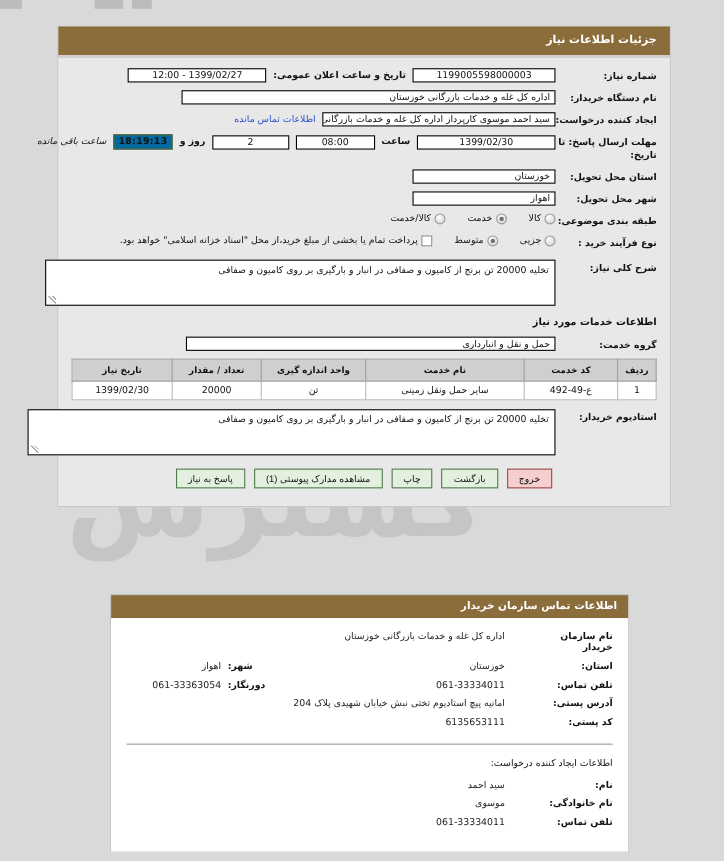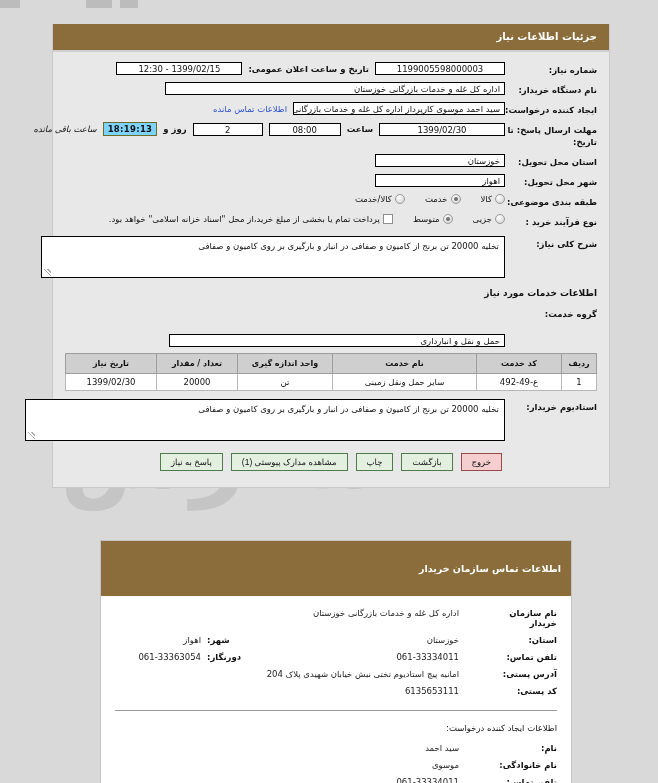--- a/index.html
+++ b/index.html
@@ -67,25 +67,25 @@
   }
   .inp.rtl{text-align:right;}
   .w-need{width:130px;}
   .w-wide{width:340px;}
   .w-req{width:212px;}
   .w-date{width:126px;}
   .w-time{width:72px;}
   .w-days{width:70px;}
   .w-prov{width:130px;}
   .w-city{width:130px;}
-  .w-group{width:336px;margin-top:28px;}
+  .w-group{width:336px;}
   .inline-lbl{font-size:8.5px;font-weight:bold;color:#111;white-space:nowrap;}
   .link{color:#2b4fd6;font-size:8.5px;text-decoration:none;white-space:nowrap;}
   .timer{
-    background:#7dd3fc;border:1px solid #6b6b2a;color:#111;
+    background:#0369a1;border:1px solid #6b6b2a;color:#111;
     font-size:8.5px;font-weight:bold;padding:1px 4px;letter-spacing:.3px;
   }
   .note{font-size:8.5px;color:#111;white-space:nowrap;font-style:italic;}
 
   
   .opt{display:flex;align-items:center;gap:3px;margin-left:14px;justify-content:space-between;}
   .radio{
     width:10px;height:10px;border-radius:50%;
     background:radial-gradient(circle at 35% 30%,#fff,#dcdcdc 70%);
     border:1px solid #9a9a9a;box-sizing:border-box;position:relative;
@@ -149,21 +149,21 @@
   .btn.green{background:#e3f0e0;border-color:#4f7a4a;}
   .btn.red{background:#f5cfcf;border-color:#9b4a4a;}
 
   
   .panel{
     position:absolute;left:100px;top:540px;width:470px;z-index:2;
     background:#fff;border:1px solid #c4c4c4;
   }
   .panel-head{
     background:#8a6d3b;color:#fff;font-weight:bold;font-size:9.5px;
-    padding:22px 10px;text-align:right;
+    padding:5px 10px;text-align:right;
   }
   .panel-body{padding:12px 14px 14px 14px;background:#fff;}
   .prow{display:flex;align-items:flex-start;margin-bottom:7px;}
   .pl{
     flex:0 0 98px;text-align:right;font-weight:bold;font-size:8.5px;color:#111;
     padding-left:24px;box-sizing:border-box;
   }
   .pv{flex:1;font-size:8.5px;color:#222;text-align:right;}
   .pv.two{display:flex;}
   .pv .v1{flex:1;text-align:right;}
@@ -192,21 +192,21 @@
 
   <div class="card-head">جزئیات اطلاعات نیاز</div>
 
   <div class="card-body">
 
     <div class="row">
       <div class="lbl">شماره نیاز:</div>
       <div class="fields">
         <div class="inp w-need">1199005598000003</div>
         <span class="inline-lbl">تاریخ و ساعت اعلان عمومی:</span>
-        <div class="inp w-date">1399/02/15 - 12:30</div>
+        <div class="inp w-date">1399/02/27 - 12:00</div>
       </div>
     </div>
 
     <div class="row">
       <div class="lbl">نام دستگاه خریدار:</div>
       <div class="fields">
         <div class="inp rtl w-wide">اداره کل غله و خدمات بازرگانی خوزستان</div>
       </div>
     </div>
 

